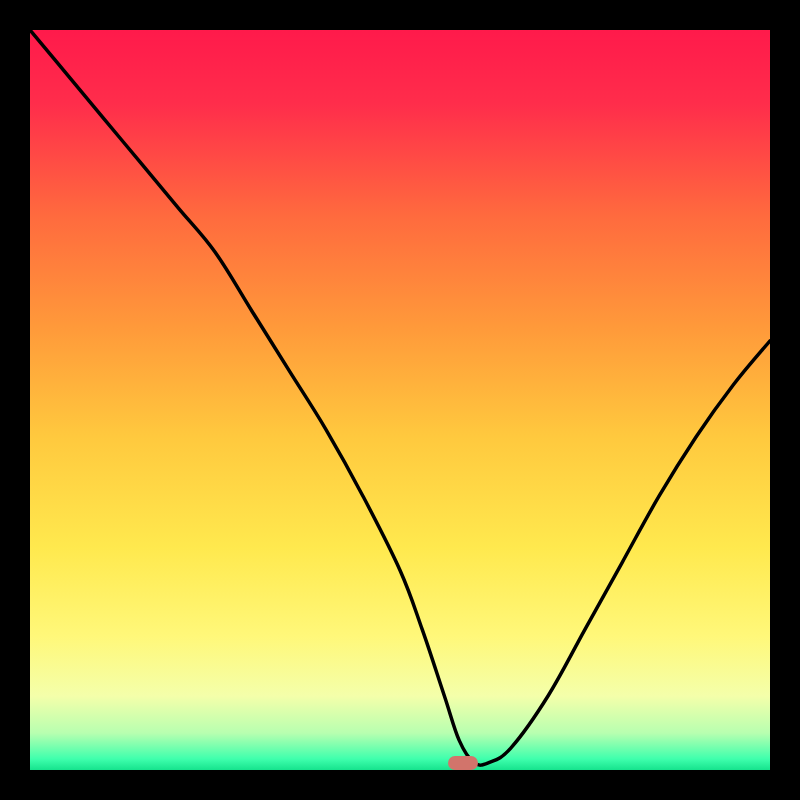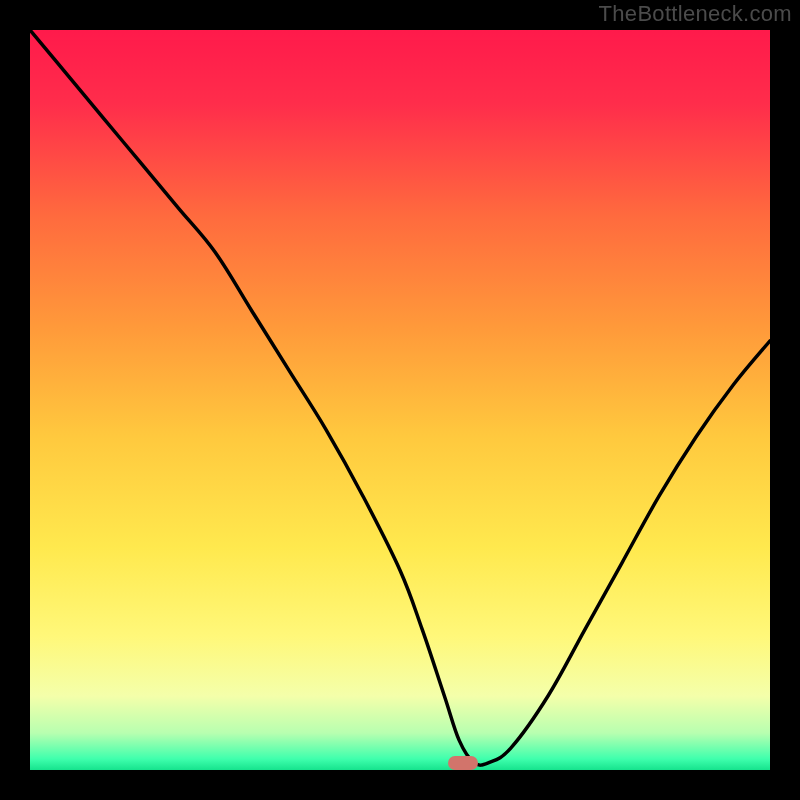--- a/index.html
+++ b/index.html
@@ -59,21 +59,20 @@
     height: 14px;
     border-radius: 7px;
     z-index: 3;
   }
 </style>
 </head>
 <body>
 
 <div class="container">
 
-  <div class="watermark">TheBottleneck.com</div>
 
   <div class="plot-area">
     <svg class="gradient-bg" width="740" height="740" viewBox="0 0 740 740" preserveAspectRatio="none">
       <defs>
         <linearGradient id="bg-grad" x1="0" y1="0" x2="0" y2="1">
             <stop offset="0%" stop-color="#ff1a4b"></stop>
             <stop offset="10%" stop-color="#ff2d4b"></stop>
             <stop offset="25%" stop-color="#ff6a3e"></stop>
             <stop offset="40%" stop-color="#ff993a"></stop>
             <stop offset="55.00000000000001%" stop-color="#ffc93e"></stop>

